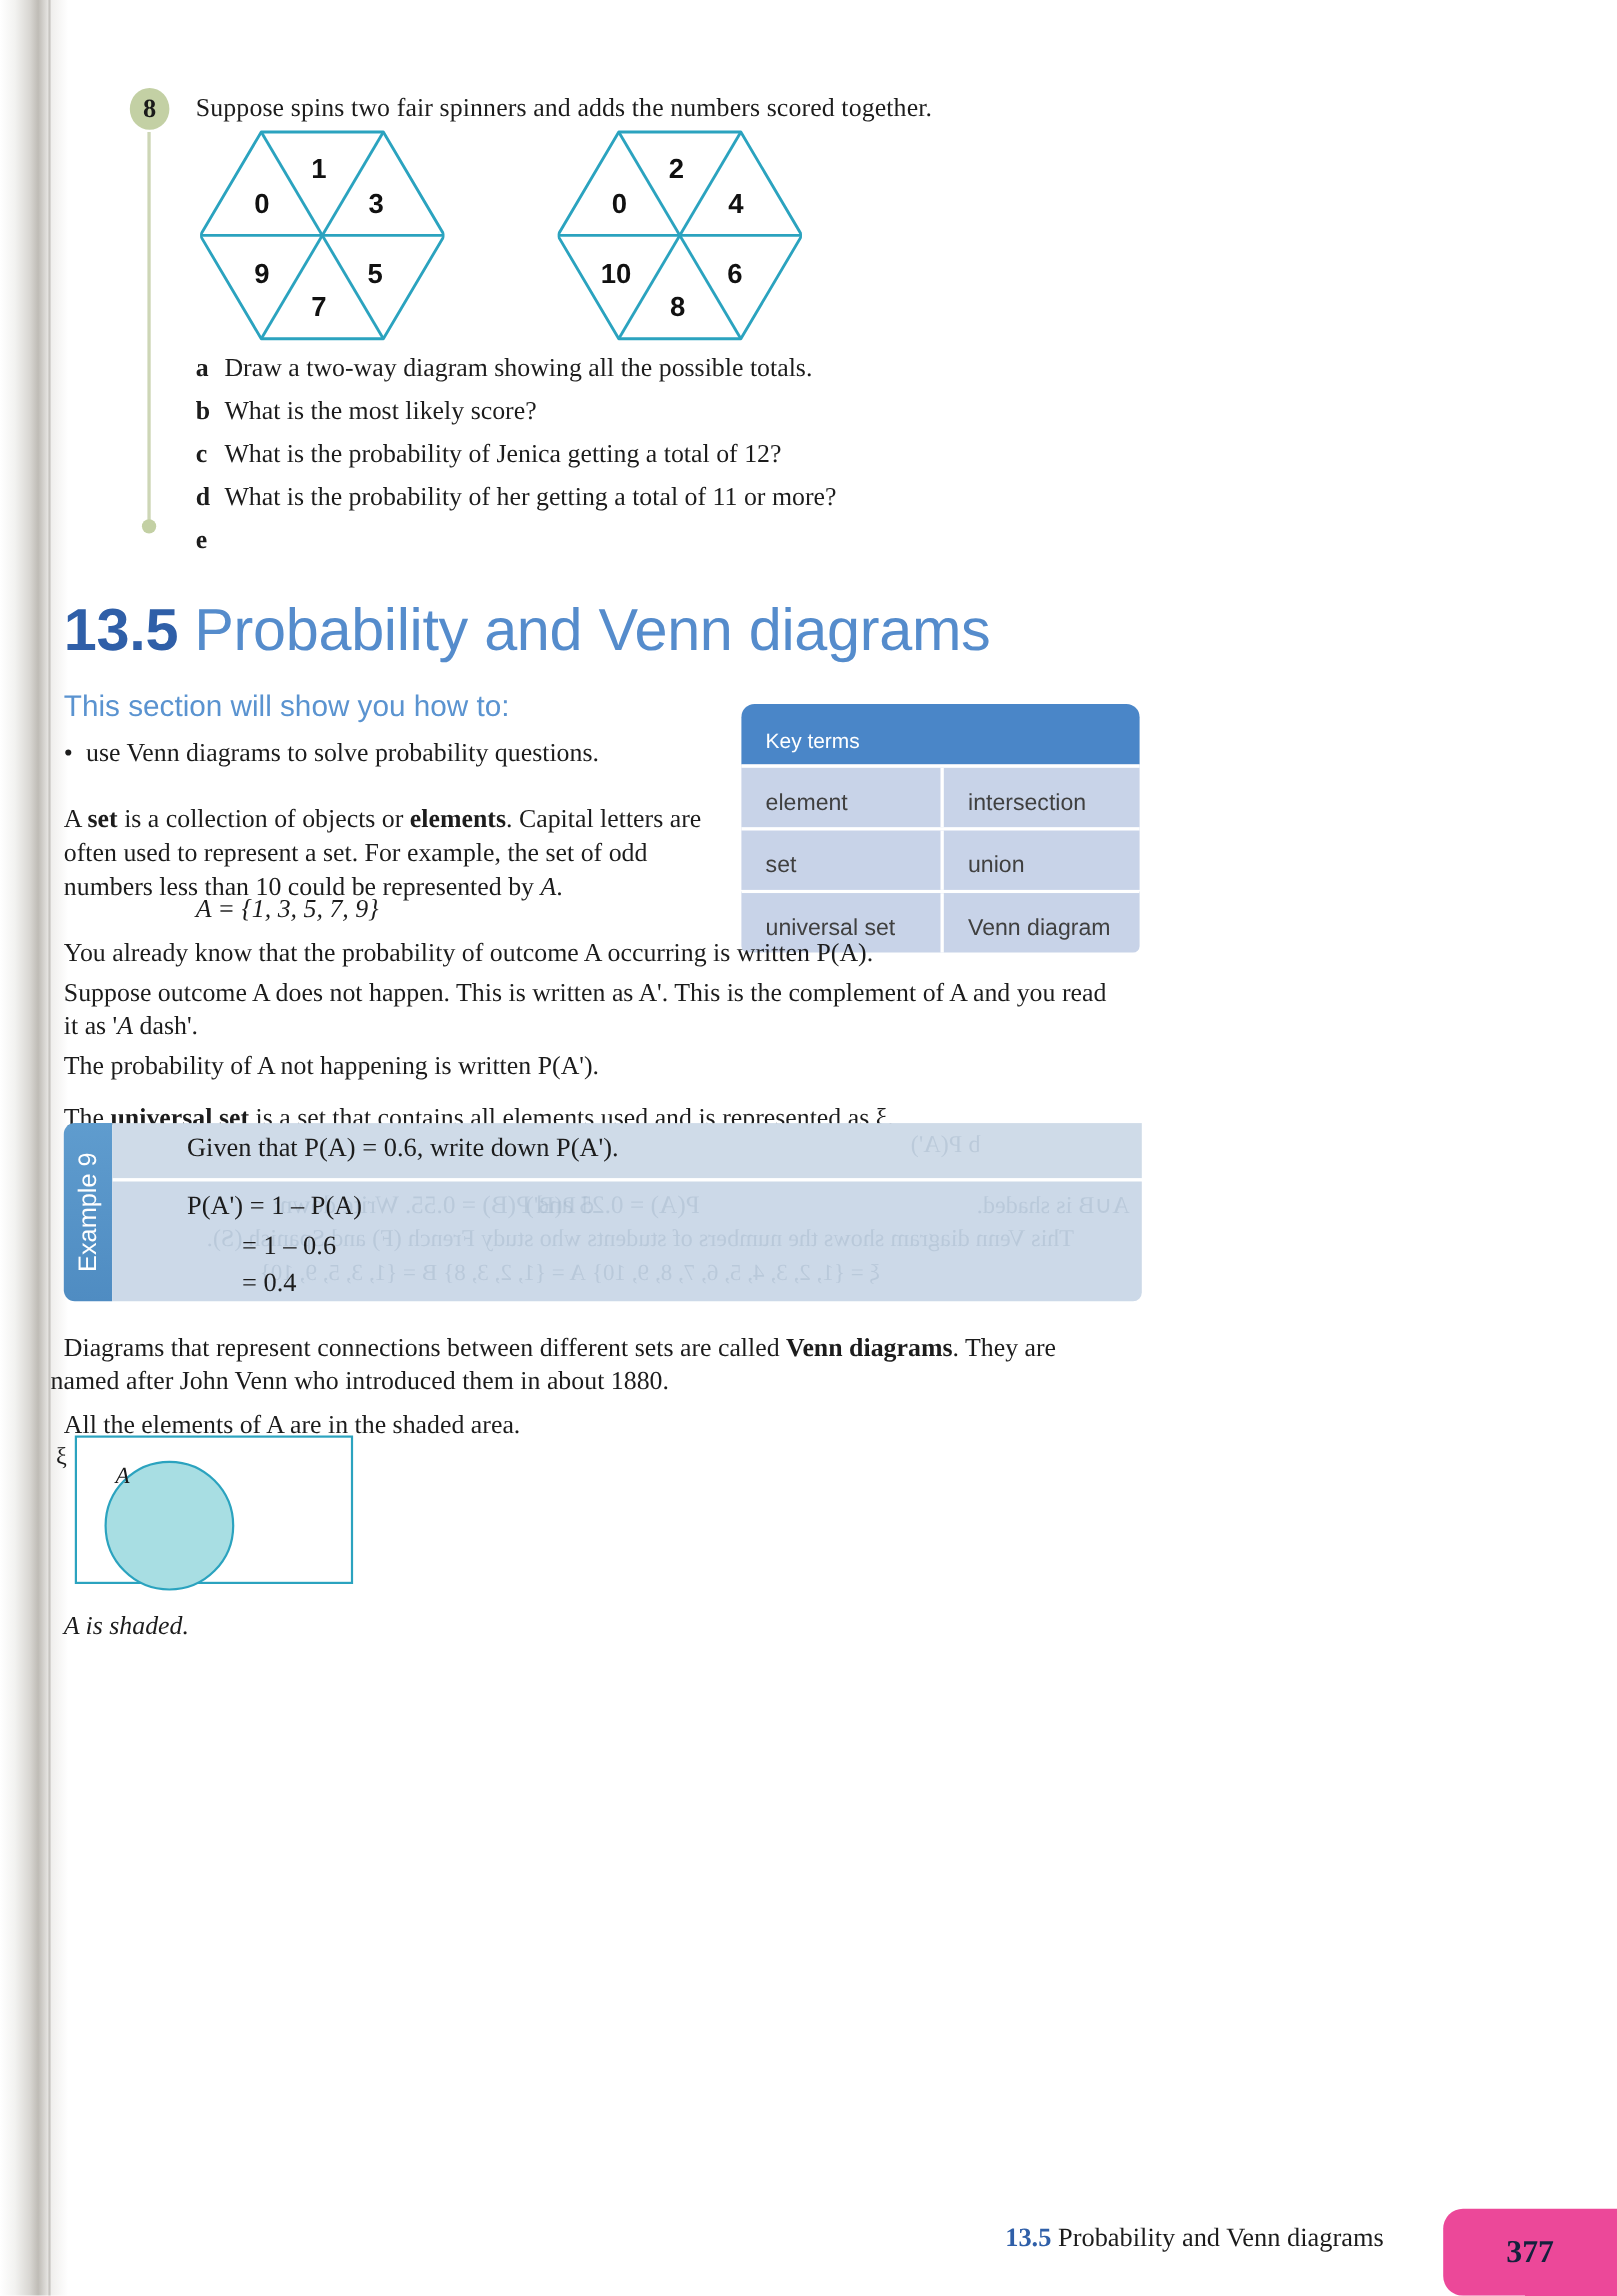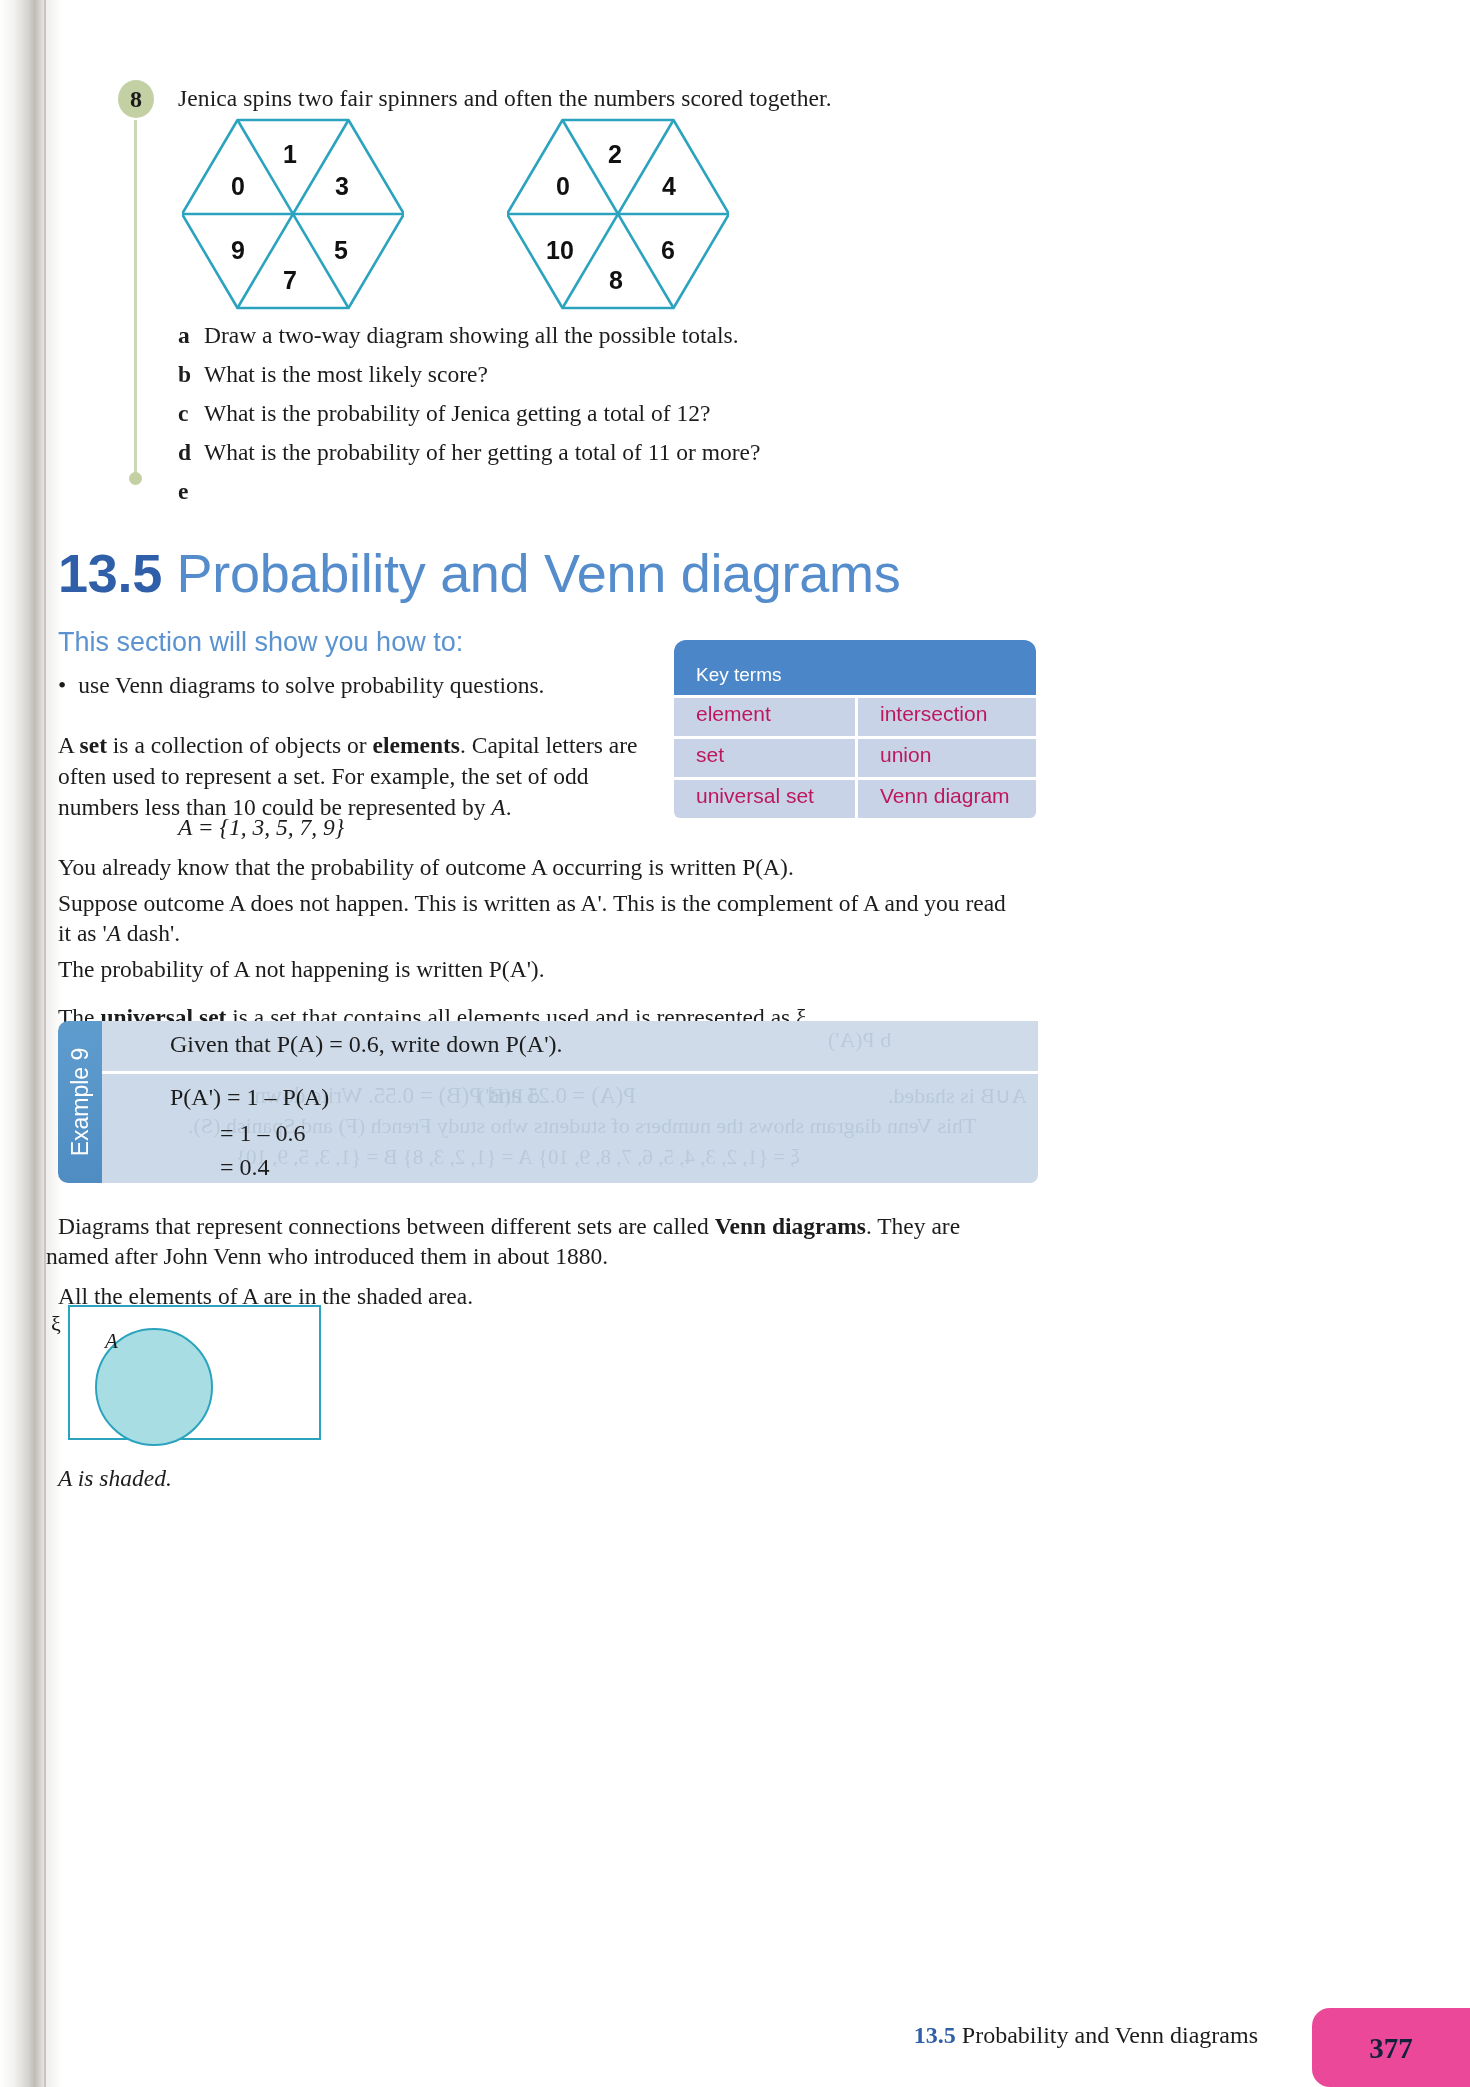--- a/index.html
+++ b/index.html
@@ -178,24 +178,24 @@
     border-radius: 12px 12px 0 0;
     font-family: "Liberation Sans", sans-serif;
   }
   .kt-row {
     display: flex;
     background: #c8d3e8;
     border-top: 3px solid #ffffff;
   }
   .kt-cell {
     flex: 1 1 50%;
-    padding: 4px 0 10px 22px;
+    padding: 20px 0 10px 22px;
     font-size: 21px;
     font-family: "Liberation Sans", sans-serif;
-    color: #be185d;
+    color: #404040;
     box-sizing: border-box;
   }
   .kt-cell + .kt-cell { border-left: 3px solid #ffffff; }
   .kt-row:last-child { border-radius: 0 0 6px 6px; }
 
   
   .example {
     position: absolute;
     left: 58px;
     top: 1021px;
@@ -334,21 +334,21 @@
 
   <div class="binding"></div>
   <div class="binding-edge"></div>
 
   <div class="q-number-wrap">
     <div class="q-bullet">8</div>
   </div>
   <div class="q-rule"></div>
   <div class="q-rule-dot"></div>
 
-  <div class="q-text">Jenica spins two fair spinners and often the numbers scored together.</div>
+  <div class="q-text">Suppose spins two fair spinners and adds the numbers scored together.</div>
 
   <svg class="spinner" style="left:182px; top:118px;" width="222" height="192" viewBox="0 0 222 192">
     <g fill="none" stroke="#2ba3bf" stroke-width="2.6" stroke-linejoin="round">
       <polygon points="55.5,2 166.5,2 222,96 166.5,190 55.5,190 0,96"></polygon>
       <line x1="0" y1="96" x2="222" y2="96"></line>
       <line x1="55.5" y1="2" x2="166.5" y2="190"></line>
       <line x1="166.5" y1="2" x2="55.5" y2="190"></line>
     </g>
   </svg>
   <div class="spinner-num" style="left:290px; top:154px;">1</div>

